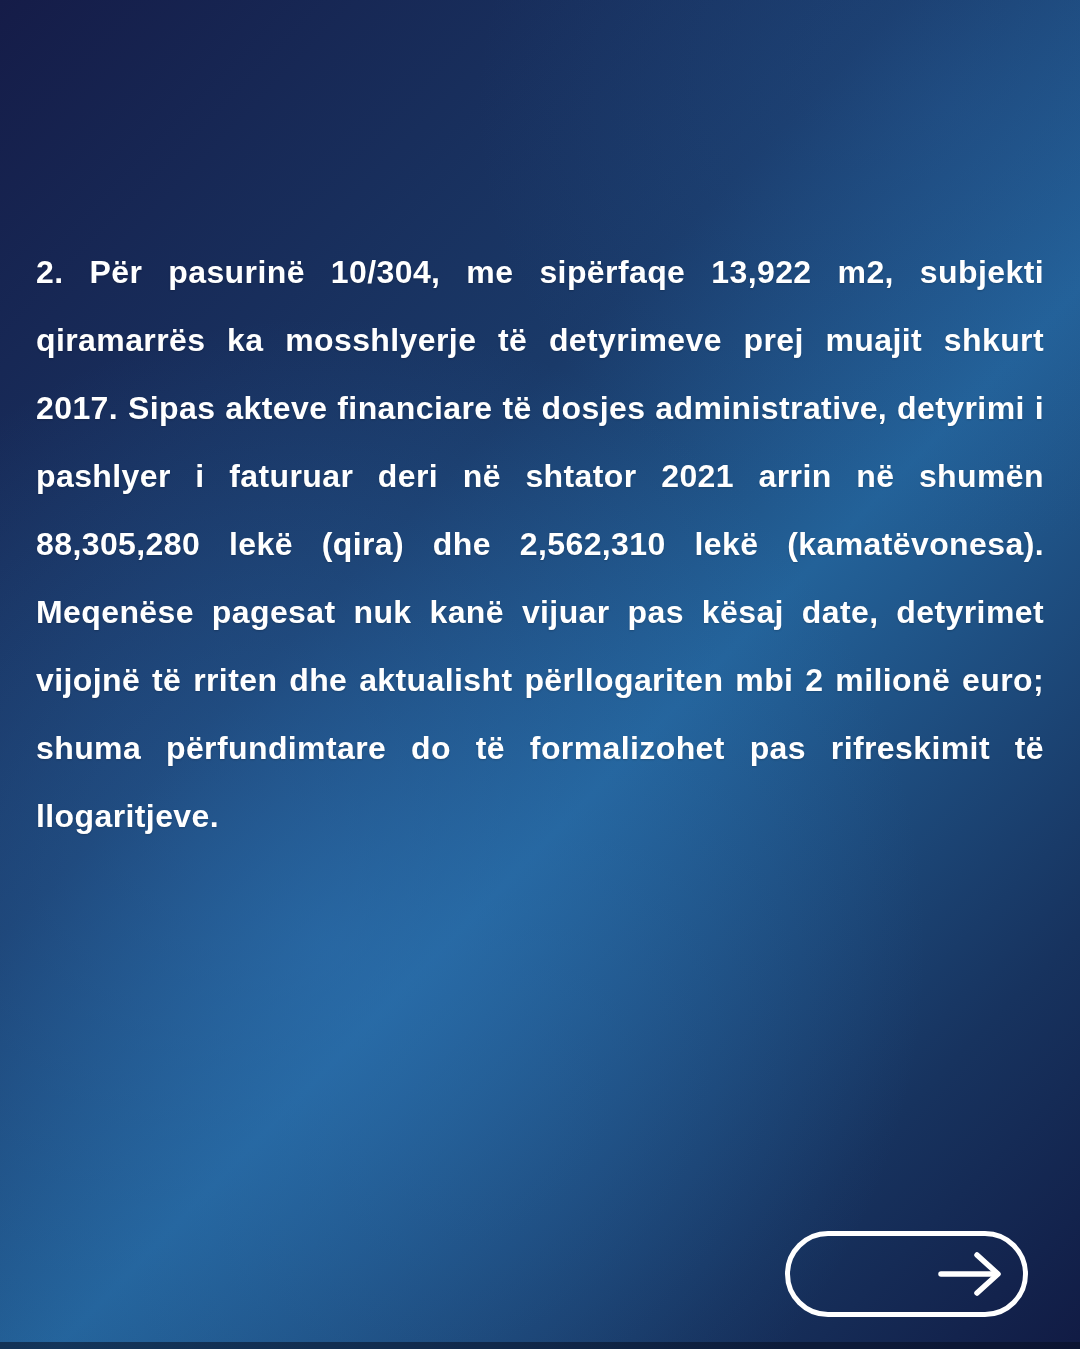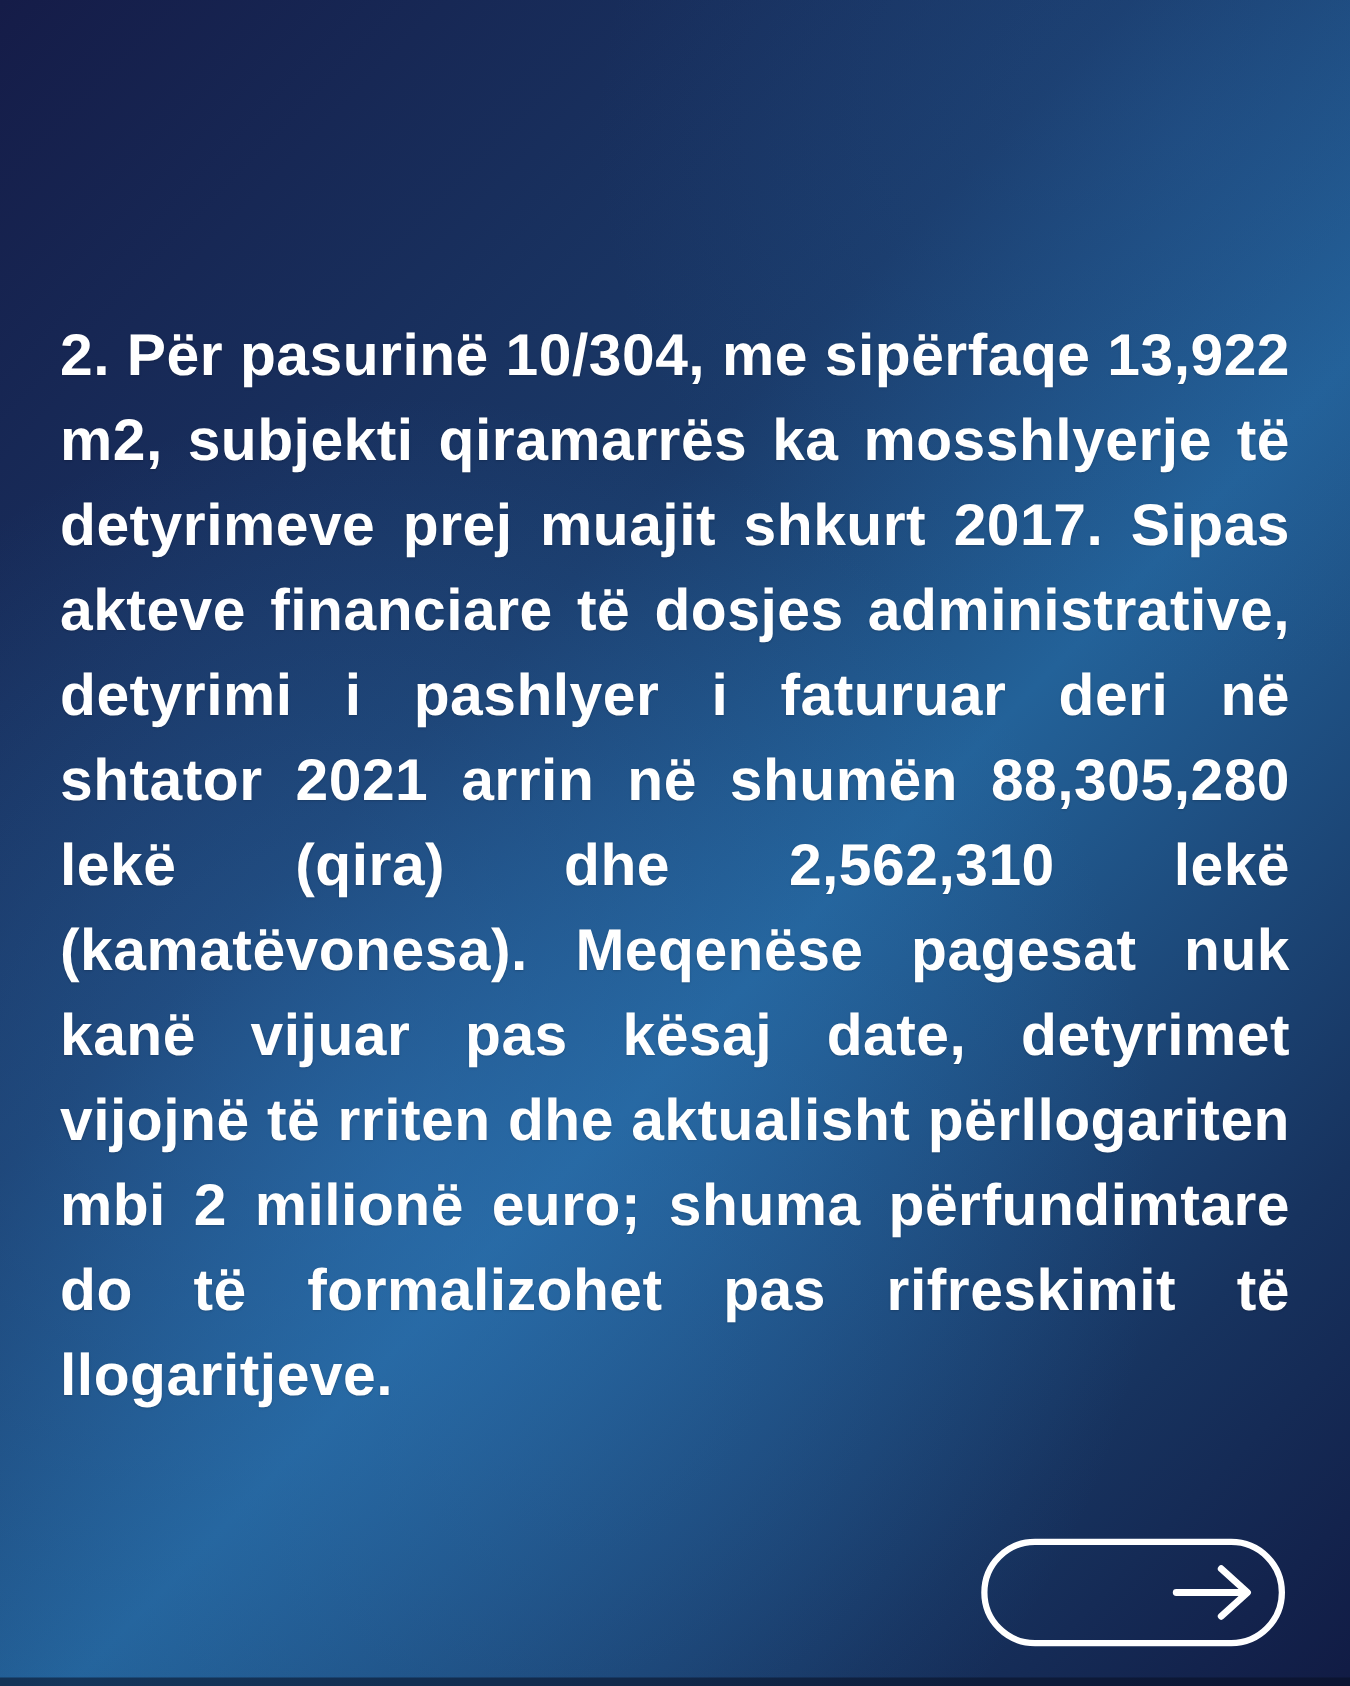--- a/index.html
+++ b/index.html
@@ -20,23 +20,23 @@
   }
   .slide {
     position: absolute;
     inset: 0;
   }
   .body-text {
     position: absolute;
     top: 238px;
     left: 36px;
     right: 36px;
-    margin: 12px;
+    margin: 0;
     color: #ffffff;
-    font-size: 47px;
+    font-size: 32px;
     font-weight: 700;
     letter-spacing: 0.4px;
     line-height: 68px;
     text-align: justify;
     text-justify: inter-word;
     text-shadow: 0 1px 2px rgba(0,0,0,0.18);
   }
   .next-button {
     position: absolute;
     right: 52px;

